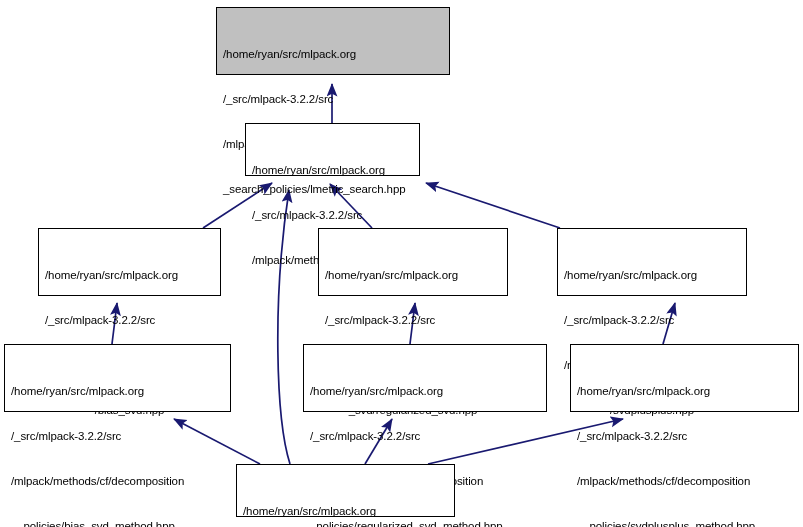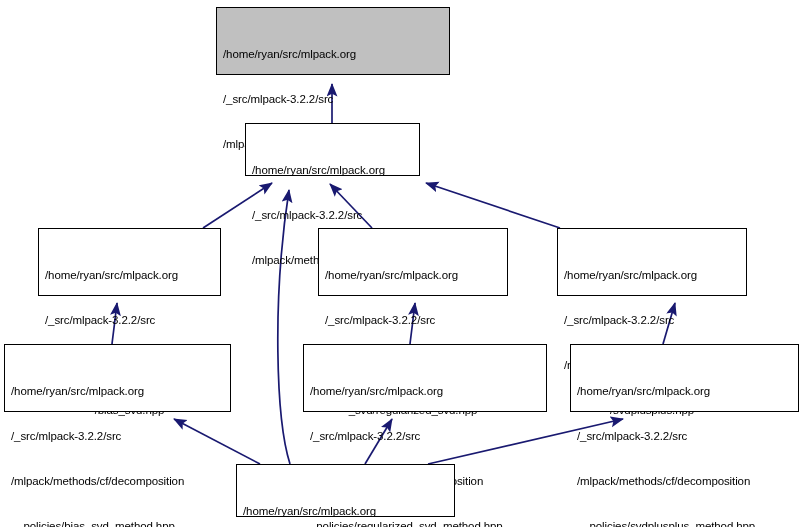--- a/index.html
+++ b/index.html
@@ -80,20 +80,21 @@
 
     <path d="M365,464 L392,419" stroke="#191970" stroke-width="1.7" fill="none" marker-end="url(#arrowhead)"></path>
 
     <path d="M428,464 L623,419" stroke="#191970" stroke-width="1.7" fill="none" marker-end="url(#arrowhead)"></path>
   </svg>
 
   <div class="node root-node" style="left:216px; top:7px; width:234px; height:68px;">
     <span class="nline">/home/ryan/src/mlpack.org</span>
     <span class="nline">/_src/mlpack-3.2.2/src</span>
     <span class="nline">/mlpack/methods/cf/neighbor</span>
+    <span class="nline">_search_policies/lmetric_search.hpp</span>
   </div>
 
   <div class="node" style="left:245px; top:123px; width:175px; height:53px;">
     <span class="nline">/home/ryan/src/mlpack.org</span>
     <span class="nline">/_src/mlpack-3.2.2/src</span>
     <span class="nline">/mlpack/methods/cf/cf.hpp</span>
   </div>
 
   <div class="node center-last" style="left:38px; top:228px; width:183px; height:68px;">
     <span class="nline">/home/ryan/src/mlpack.org</span>

